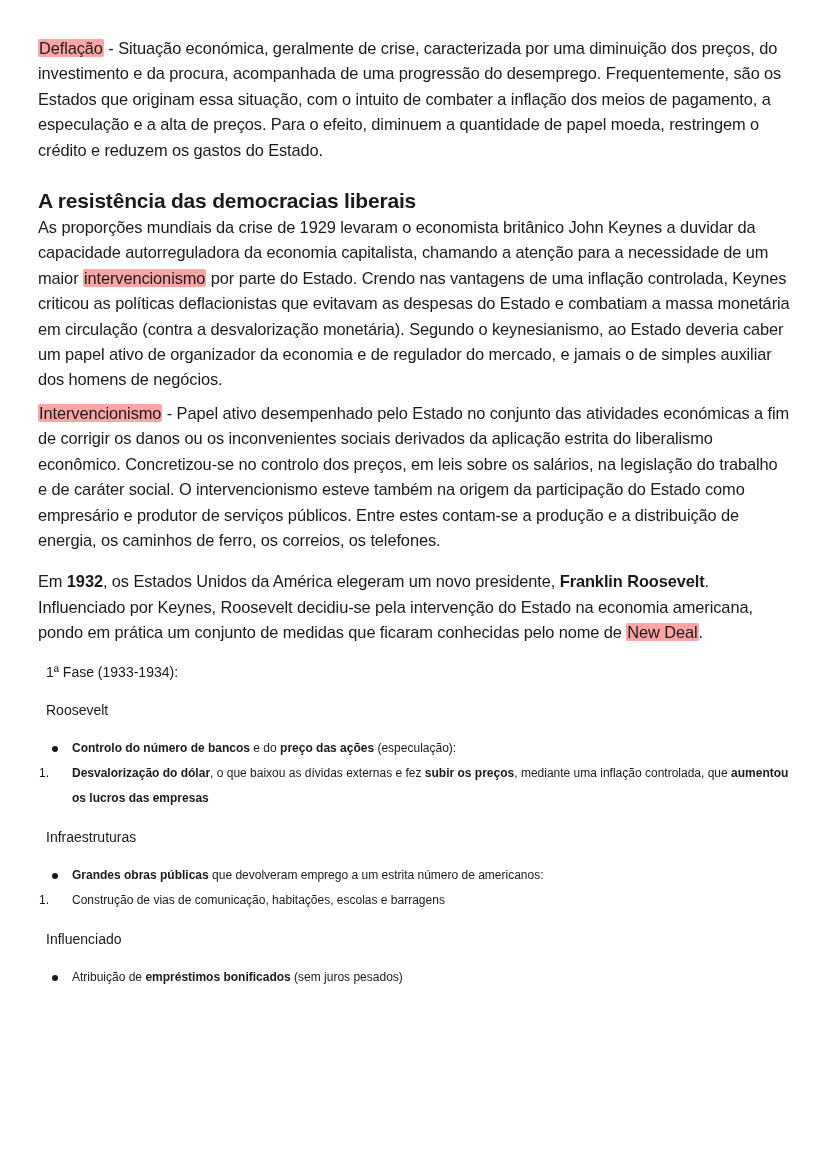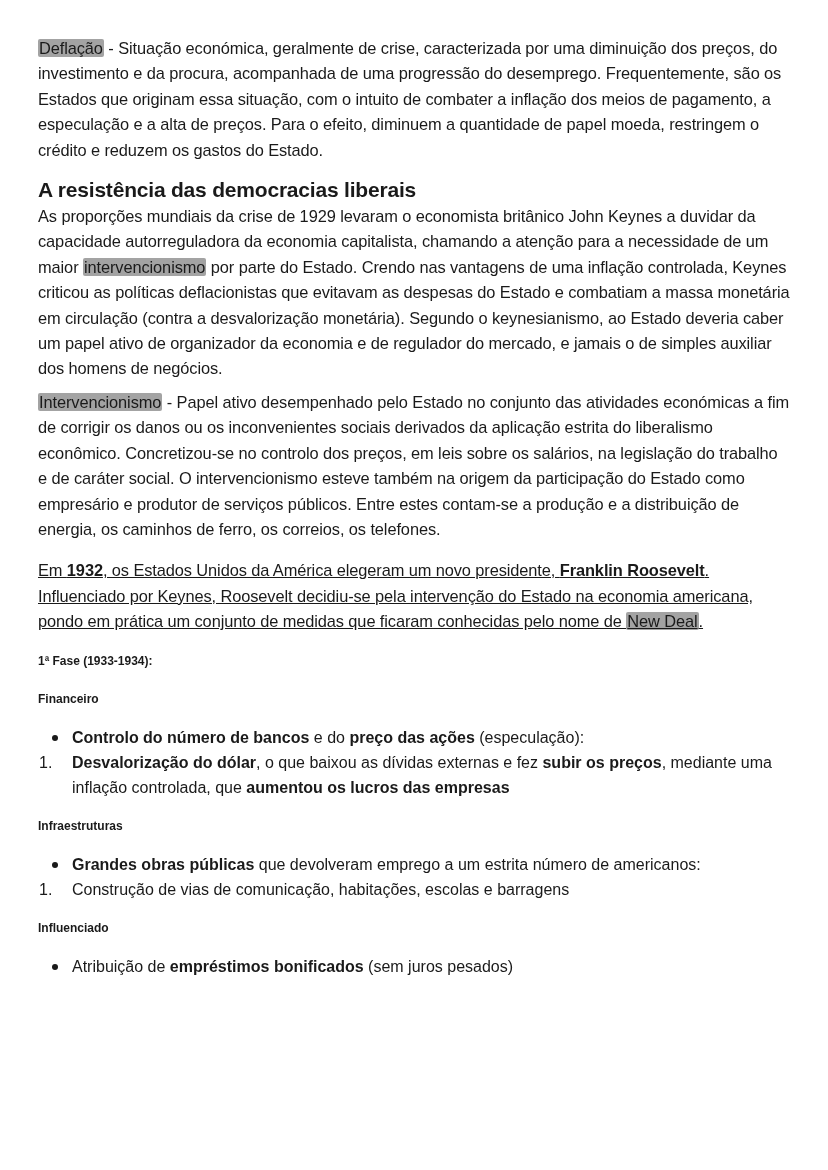--- a/index.html
+++ b/index.html
@@ -3,33 +3,33 @@
 <meta charset="utf-8">
 <style>
   html, body { margin: 0; padding: 0; background: #ffffff; }
   body {
     width: 828px; height: 1170px; overflow: hidden;
     font-family: "Liberation Sans", "DejaVu Sans", sans-serif;
     color: #1a1a1a;
   }
   .page { padding: 36px 38px 0 38px; }
   p { margin: 0; font-size: 16.4px; line-height: 25.4px; letter-spacing: -0.1px; }
-  .hl { background: #a3a3a3; padding: 0 1px; border-radius: 2px; }
+  .hl { background: #fca5a5; padding: 0 1px; border-radius: 2px; }
   h2 { margin: 0; font-size: 21px; font-weight: bold; line-height: 28px; letter-spacing: -0.2px; }
-  h3 { margin: 0; font-size: 12px; font-weight: bold; line-height: 24px; }
+  h3 { margin: 8px; font-size: 14px; font-weight: normal; line-height: 24px; }
   .p1 { margin-top: 0; }
-  .h-res { margin-top: 13px; }
+  .h-res { margin-top: 24px; }
   .p2 { }
   .p3 { margin-top: 8px; }
   .h-nd { margin-top: 16px; }
-  .p4 { margin-top: 16px; text-decoration: underline; }
+  .p4 { margin-top: 16px; }
   .fase { margin-top: 14px; }
   .sec { margin-top: 14px; }
   ul.list { list-style: none; margin: 14px 0 0 0; padding: 0; }
-  ul.list li { position: relative; padding-left: 34px; font-size: 16px; line-height: 25px; }
+  ul.list li { position: relative; padding-left: 34px; font-size: 12px; line-height: 25px; }
   .dot { display: inline-block; width: 6px; height: 6px; border-radius: 50%; background: #1a1a1a; position: absolute; left: 14px; top: 10px; }
   .num { position: absolute; left: 1px; top: 0; }
 </style>
 </head>
 <body>
 
 <div class="page">
 
   <p class="p1"><span class="hl">Deflação</span><span> - Situação económica, geralmente de crise, caracterizada por uma diminuição dos preços, do investimento e da procura, acompanhada de uma progressão do desemprego. Frequentemente, são os Estados que originam essa situação, com o intuito de combater a inflação dos meios de pagamento, a especulação e a alta de preços. Para o efeito, diminuem a quantidade de papel moeda, restringem o crédito e reduzem os gastos do Estado.</span></p>
 
@@ -37,21 +37,21 @@
 
   <p class="p2"><span>As proporções mundiais da crise de 1929 levaram o economista britânico John Keynes a duvidar da capacidade autorreguladora da economia capitalista, chamando a atenção para a necessidade de um maior </span><span class="hl">intervencionismo</span><span> por parte do Estado. Crendo nas vantagens de uma inflação controlada, Keynes criticou as políticas deflacionistas que evitavam as despesas do Estado e combatiam a massa monetária em circulação (contra a desvalorização monetária). Segundo o keynesianismo, ao Estado deveria caber um papel ativo de organizador da economia e de regulador do mercado, e jamais o de simples auxiliar dos homens de negócios.</span></p>
 
   <p class="p3"><span class="hl">Intervencionismo</span><span> - Papel ativo desempenhado pelo Estado no conjunto das atividades económicas a fim de corrigir os danos ou os inconvenientes sociais derivados da aplicação estrita do liberalismo econômico. Concretizou-se no controlo dos preços, em leis sobre os salários, na legislação do trabalho e de caráter social. O intervencionismo esteve também na origem da participação do Estado como empresário e produtor de serviços públicos. Entre estes contam-se a produção e a distribuição de energia, os caminhos de ferro, os correios, os telefones.</span></p>
 
 
   <p class="p4"><span>Em </span><b>1932</b><span>, os Estados Unidos da América elegeram um novo presidente, </span><b>Franklin Roosevelt</b><span>. Influenciado por Keynes, Roosevelt decidiu-se pela intervenção do Estado na economia americana, pondo em prática um conjunto de medidas que ficaram conhecidas pelo nome de </span><span class="hl">New Deal</span><span>.</span></p>
 
   <h3 class="fase">1ª Fase (1933-1934):</h3>
 
-  <h3 class="sec">Financeiro</h3>
+  <h3 class="sec">Roosevelt</h3>
   <ul class="list">
     <li><span class="dot"></span><b>Controlo do número de bancos</b><span> e do </span><b>preço das ações</b><span> (especulação):</span></li>
     <li><span class="num">1.</span><b>Desvalorização do dólar</b><span>, o que baixou as dívidas externas e fez </span><b>subir os preços</b><span>, mediante uma inflação controlada, que </span><b>aumentou os lucros das empresas</b></li>
   </ul>
 
   <h3 class="sec">Infraestruturas</h3>
   <ul class="list">
     <li><span class="dot"></span><b>Grandes obras públicas</b><span> que devolveram emprego a um estrita número de americanos:</span></li>
     <li><span class="num">1.</span><span> Construção de vias de comunicação, habitações, escolas e barragens</span></li>
   </ul>

